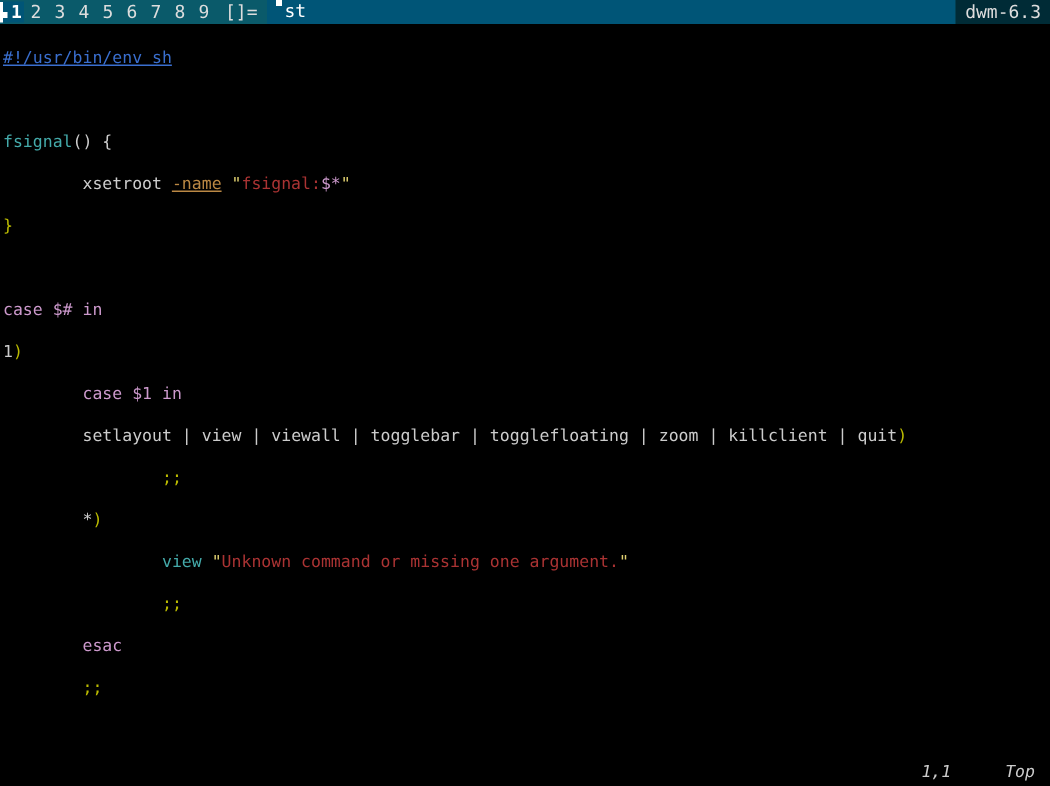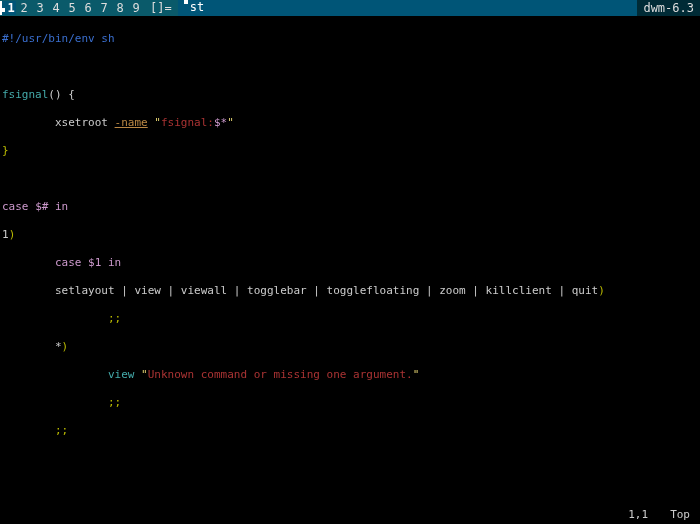--- a/index.html
+++ b/index.html
@@ -60,39 +60,39 @@
   .term {
     padding: 2px 4px 2px 2px;
     line-height: 14px;
     white-space: pre;
     background: #000;
     height: calc(524px - 16px);
     position: relative;
     overflow: hidden;
   }
   .line { height: 14px; }
-  .c-com   { color: #3a6fcf; }
+  .c-com   { color: #3a6fcf; text-decoration: underline; }
   .c-kw    { color: #c9c; }
   .c-fn    { color: #4aa; }
   .c-plain { color: #ccc; }
   .c-brace { color: #bb0; }
   .c-opt   { color: #b84; text-decoration: underline; }
   .c-str   { color: #a33; }
   .c-var   { color: #c9c; }
   .c-num   { color: #a33; }
   .c-dq    { color: #e0d070; }
   .c-pipe  { color: #ccc; }
   .ruler {
     position: absolute;
     bottom: 2px;
     right: 10px;
     color: #ccc;
     font-size: 11px;
   }
-  .ruler span { margin-left: 22px; }
+  .ruler span { margin-left: 36px; font-style: italic; }
 </style>
 </head>
 <body>
 
 <div class="bar">
   <div class="tag sel"><span class="indicator"></span><span>1</span></div>
   <div class="tag">2</div>
   <div class="tag">3</div>
   <div class="tag">4</div>
   <div class="tag">5</div>
@@ -116,20 +116,21 @@
 <div class="line"><span class="c-brace">}</span></div>
 <div class="line"></div>
 <div class="line"><span class="c-kw">case</span> <span class="c-var">$#</span> <span class="c-kw">in</span></div>
 <div class="line"><span class="c-plain">1</span><span class="c-brace">)</span></div>
 <div class="line">        <span class="c-kw">case</span> <span class="c-var">$1</span> <span class="c-kw">in</span></div>
 <div class="line">        <span class="c-plain">setlayout</span><span class="c-pipe"> | </span><span class="c-plain">view</span><span class="c-pipe"> | </span><span class="c-plain">viewall</span><span class="c-pipe"> | </span><span class="c-plain">togglebar</span><span class="c-pipe"> | </span><span class="c-plain">togglefloating</span><span class="c-pipe"> | </span><span class="c-plain">zoom</span><span class="c-pipe"> | </span><span class="c-plain">killclient</span><span class="c-pipe"> | </span><span class="c-plain">quit</span><span class="c-brace">)</span></div>
 <div class="line">                <span class="c-brace">;;</span></div>
 <div class="line">        <span class="c-plain">*</span><span class="c-brace">)</span></div>
 <div class="line">                <span class="c-fn">view</span> <span class="c-dq">"</span><span class="c-str">Unknown command or missing one argument.</span><span class="c-dq">"</span></div>
 <div class="line">                <span class="c-brace">;;</span></div>
+<div class="line">        <span class="c-kw">esac</span></div>
 <div class="line">        <span class="c-brace">;;</span></div>
 
 
 
 
 
 
 
 
 

